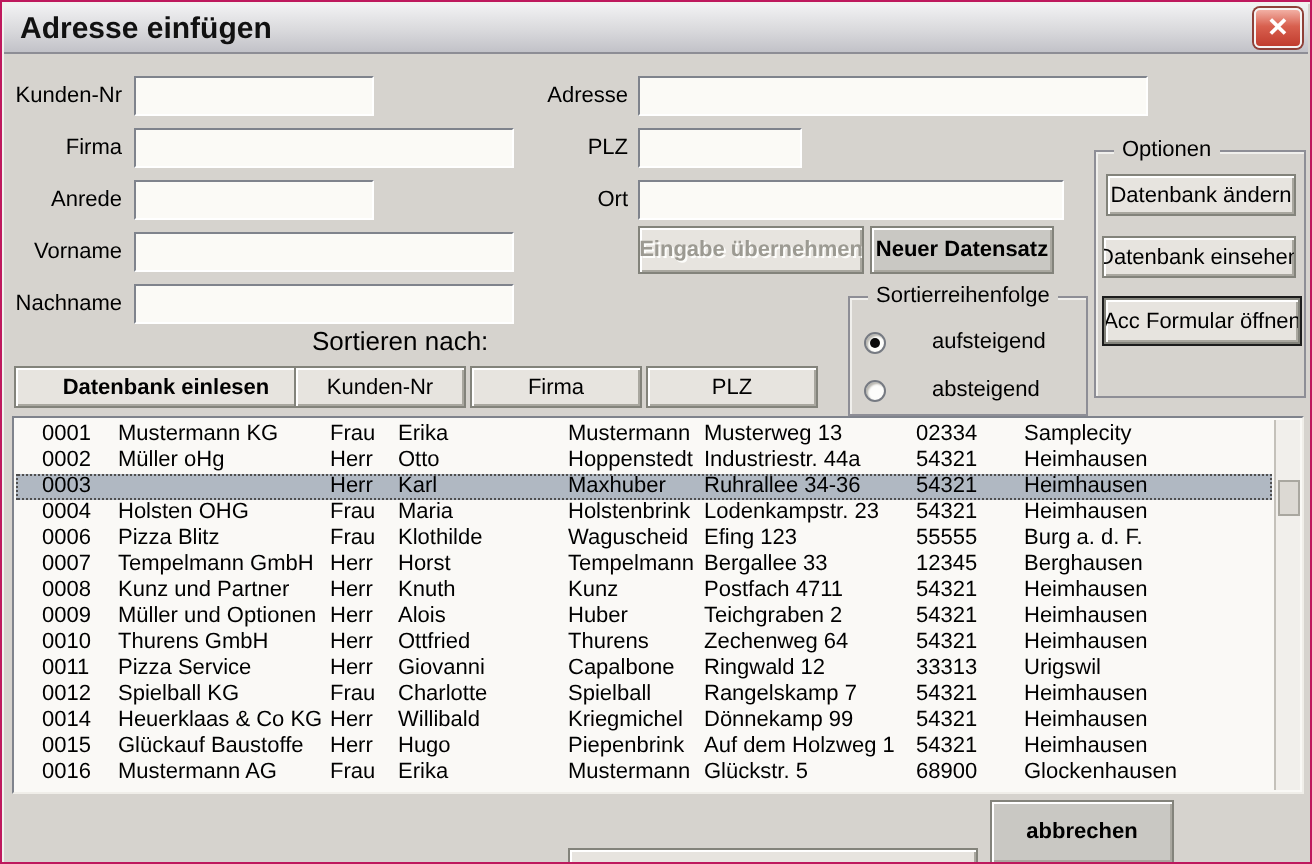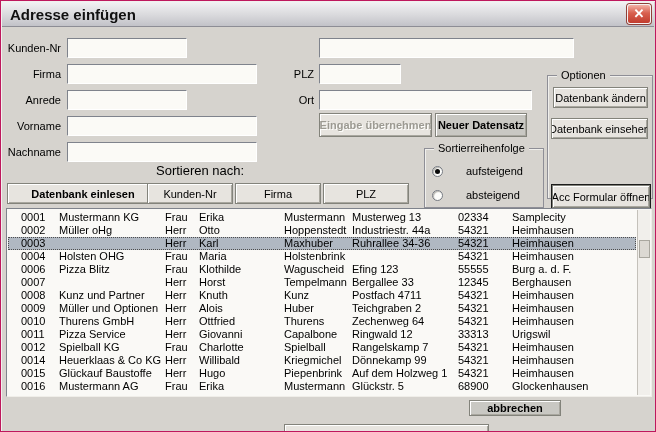--- a/index.html
+++ b/index.html
@@ -37,21 +37,21 @@
   .btn {
     position:absolute; display:flex; align-items:center; justify-content:center;
     background:#e7e4df; border:1px solid #83837b;
     box-shadow: inset 1px 1px 0 #ffffff, inset -1px -1px 0 #a9a79f;
     font-family:"Liberation Sans",sans-serif; font-size:11px; color:#000;
     cursor:pointer; white-space:nowrap; overflow:hidden;
   }
   .btn.bold { font-weight:bold; }
   .btn.dark { background:#c9c8c3; font-weight:bold;text-align:right; }
   .btn.disabled { color:#9c9a92; text-shadow:1px 1px 0 #fdfdfb; font-weight:bold; cursor:default;text-align:center; }
-  .btn.focused { box-shadow: inset 1px 1px 0 #ffffff, inset -1px -1px 0 #a9a79f, 0 0 0 1px #1c1c1c; margin-top: 36px; }
+  .btn.focused { box-shadow: inset 1px 1px 0 #ffffff, inset -1px -1px 0 #a9a79f, 0 0 0 1px #1c1c1c; }
   .groupbox {
     position:absolute; border:1px solid #8e8e96;
     box-shadow: inset 1px 1px 0 #f0efec;
   }
   .grouplabel {
     position:absolute; top:-7px; left:9px; padding:0 4px;
     background:#d6d3ce; line-height:13px;
   }
   .radio-row { position:absolute; display:flex; align-items:center; gap:23px; cursor:pointer; }
   .radio {
@@ -99,20 +99,21 @@
   <input class="field" style="left: 66px; top: 37px; width: 120px;" value="">
   <div class="lbl" style="left:0;top:63px;width:60px">Firma</div>
   <input class="field" style="left: 66px; top: 63px; width: 190px;" value="">
   <div class="lbl" style="left:0;top:89px;width:60px">Anrede</div>
   <input class="field" style="left: 66px; top: 89px; width: 120px;" value="">
   <div class="lbl" style="left:0;top:115px;width:60px">Vorname</div>
   <input class="field" style="left: 66px; top: 115px; width: 190px;" value="">
   <div class="lbl" style="left:0;top:141px;width:60px">Nachname</div>
   <input class="field" style="left: 66px; top: 141px; width: 190px;" value="">
 
+  <div class="lbl" style="left:243px;top:37px;width:70px">Adresse</div>
   <input class="field" style="left: 318px; top: 37px; width: 255px;" value="">
   <div class="lbl" style="left:243px;top:63px;width:70px">PLZ</div>
   <input class="field" style="left: 318px; top: 63px; width: 82px;" value="">
   <div class="lbl" style="left:243px;top:89px;width:70px">Ort</div>
   <input class="field" style="left: 318px; top: 89px; width: 213px;" value="">
 
   <div class="btn disabled" style="left:318px;top:112px;width:113px;height:24px">Eingabe übernehmen</div>
   <div class="btn dark" style="left:434px;top:112px;width:92px;height:24px">Neuer Datensatz</div>
 
   <div class="groupbox" style="left:546px;top:74px;width:106px;height:124px">
@@ -171,35 +172,37 @@
           <span class="tc c5">Ruhrallee 34-36</span>
           <span class="tc c6">54321</span>
           <span class="tc c7">Heimhausen</span>
         </div>
         <div class="trow">
           <span class="tc c0">0004</span>
           <span class="tc c1">Holsten OHG</span>
           <span class="tc c2">Frau</span>
           <span class="tc c3">Maria</span>
           <span class="tc c4">Holstenbrink</span>
+          <span class="tc c5">Lodenkampstr. 23</span>
           <span class="tc c6">54321</span>
           <span class="tc c7">Heimhausen</span>
         </div>
         <div class="trow">
           <span class="tc c0">0006</span>
           <span class="tc c1">Pizza Blitz</span>
           <span class="tc c2">Frau</span>
           <span class="tc c3">Klothilde</span>
           <span class="tc c4">Waguscheid</span>
           <span class="tc c5">Efing 123</span>
           <span class="tc c6">55555</span>
           <span class="tc c7">Burg a. d. F.</span>
         </div>
         <div class="trow">
           <span class="tc c0">0007</span>
+          <span class="tc c1">Tempelmann GmbH</span>
           <span class="tc c2">Herr</span>
           <span class="tc c3">Horst</span>
           <span class="tc c4">Tempelmann</span>
           <span class="tc c5">Bergallee 33</span>
           <span class="tc c6">12345</span>
           <span class="tc c7">Berghausen</span>
         </div>
         <div class="trow">
           <span class="tc c0">0008</span>
           <span class="tc c1">Kunz und Partner</span>
@@ -280,15 +283,15 @@
           <span class="tc c6">68900</span>
           <span class="tc c7">Glockenhausen</span>
         </div>
       </div>
     <div class="scrollbar">
       <div class="scroll-thumb"></div>
     </div>
   </div>
 
   <div class="btn" style="left:283px;top:423px;width:205px;height:41px">Adresse aus Datenbank übernehmen</div>
-  <div class="btn dark" style="left:468px;top:399px;width:92px;height:16px">abbrechen</div>
+  <div class="btn dark" style="left:494px;top:399px;width:92px;height:32px">abbrechen</div>
 
 </div>
 
 </body></html>

